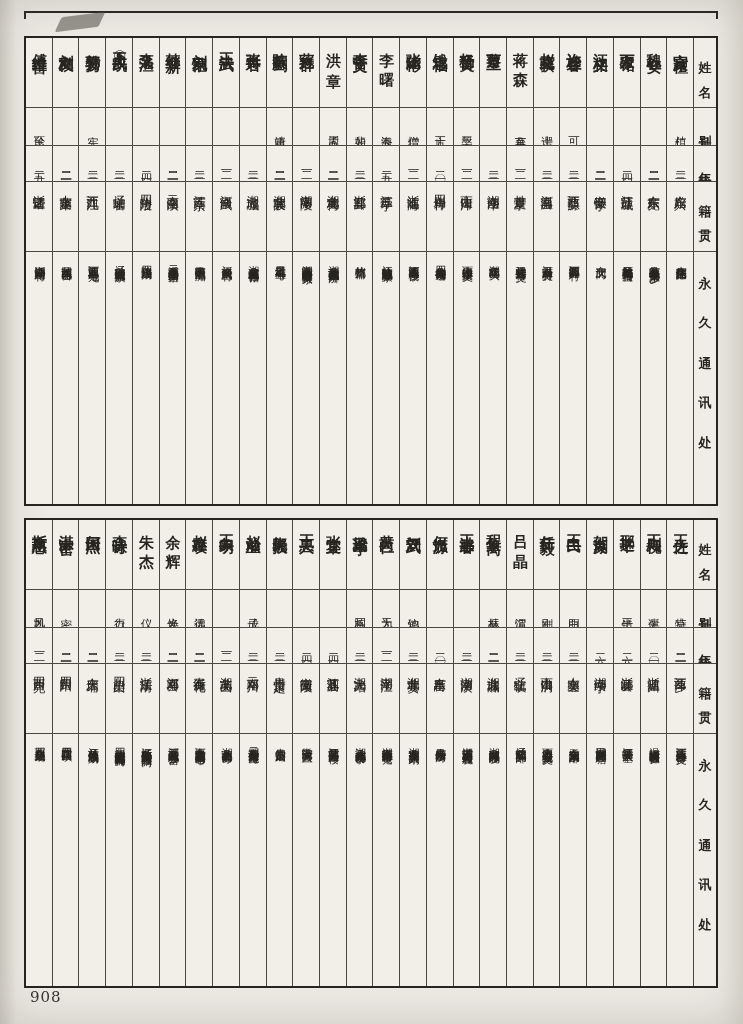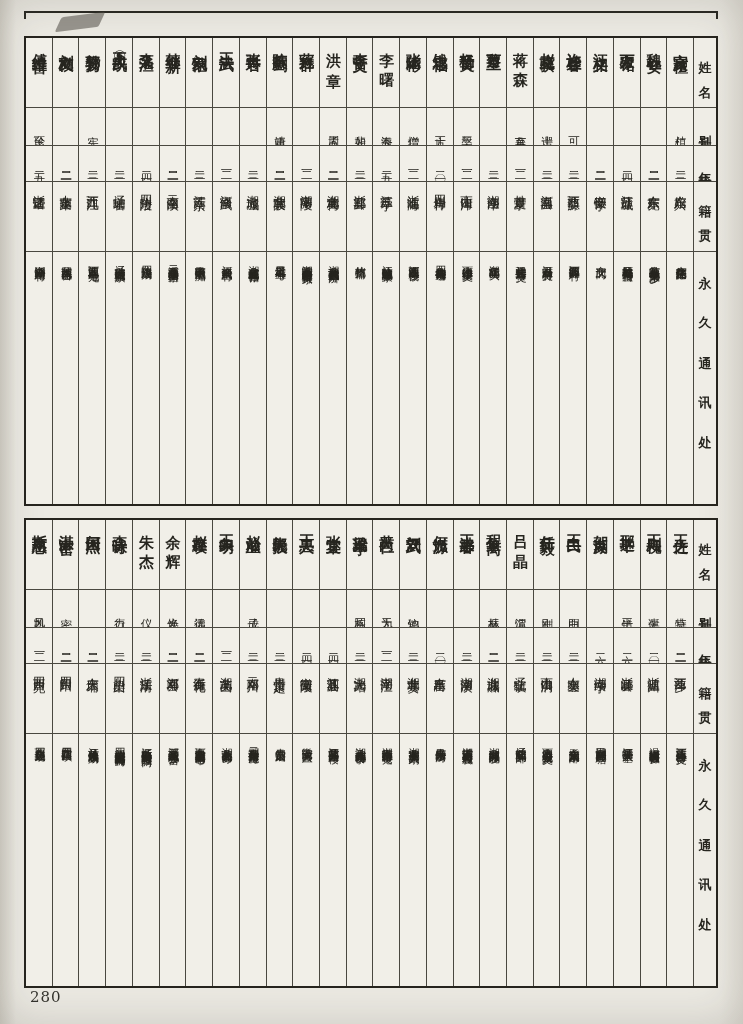--- a/index.html
+++ b/index.html
@@ -989,14 +989,14 @@
     </div>
     <div class="cell cell-native">
       <span class="vtext native">四川西充</span>
     </div>
     <div class="cell cell-addr">
       <span class="vtext addr">四川西充县金泉场</span>
     </div>
   </div>
 </section>
 
-  <div class="page-number">280</div>
+  <div class="page-number">908</div>
 </div>
 
 </body></html>

